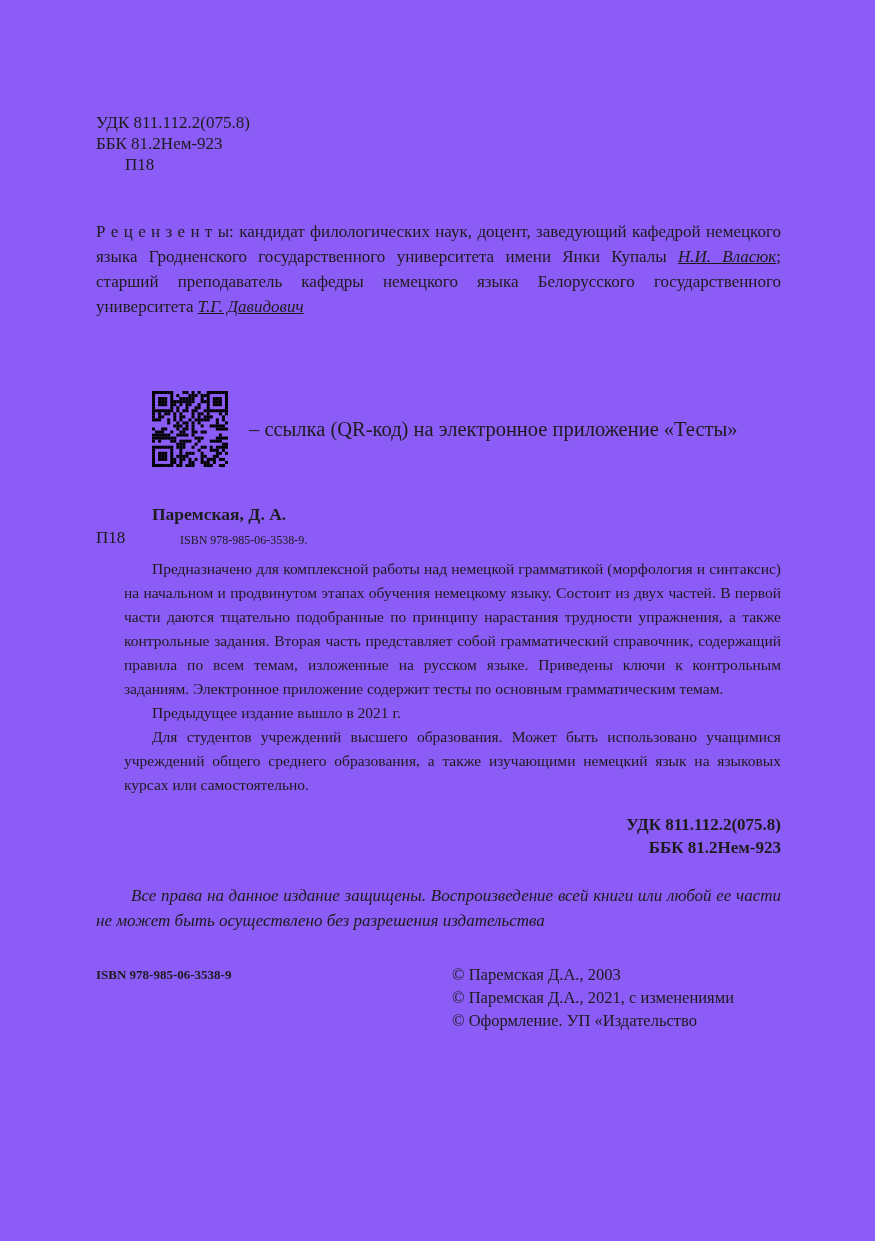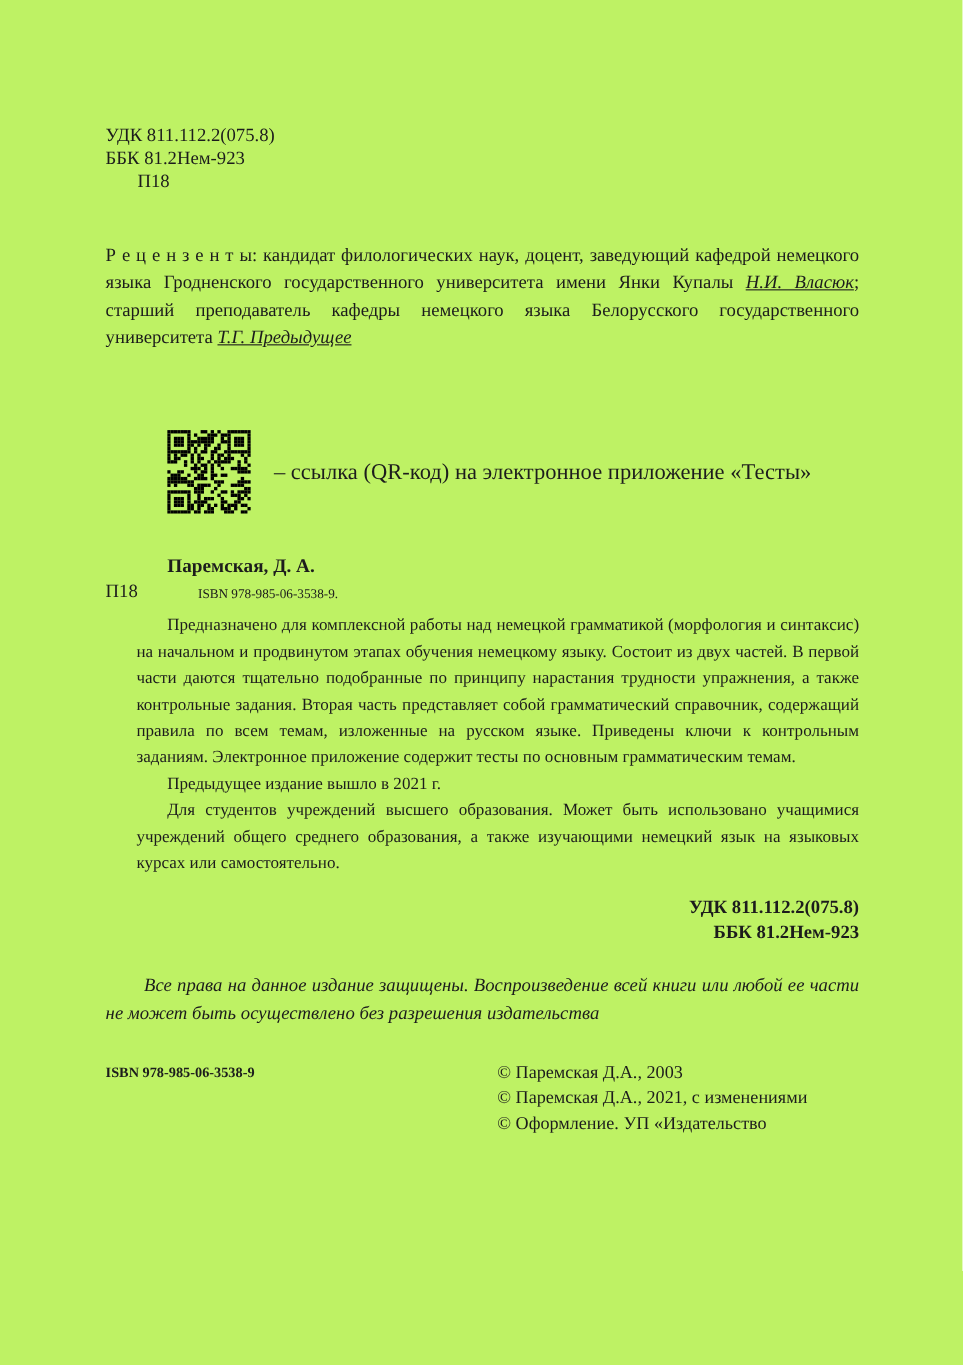--- a/index.html
+++ b/index.html
@@ -1,18 +1,18 @@
 <!DOCTYPE html>
 <html><head>
 <meta charset="utf-8">
 <style>
   html, body { margin: 0; padding: 0; background: #ffffff; }
   .page {
     width: 875px; height: 1241px;
-    background: #bef264;
+    background: #8b5cf6;
     position: relative;
     font-family: "Liberation Serif", serif;
     color: #1c1c1c;
     overflow: hidden;
   }
   .content { position: absolute; left: 96px; top: 0; width: 685px; }
 
   .codes { padding-top: 112px; font-size: 17px; line-height: 21px; }
   .codes .p18 { padding-left: 29px; }
 
@@ -48,21 +48,21 @@
 
 <div class="page">
   <div class="content">
 
     <div class="codes">
       <div>УДК 811.112.2(075.8)</div>
       <div>ББК 81.2Нем-923</div>
       <div class="p18">П18</div>
     </div>
 
-    <p class="reviewers"><span>Р е ц е н з е н т ы: </span><span>кандидат филологических наук, доцент, заведующий кафедрой немецкого языка Гродненского государственного университета имени Янки Купалы </span><i>Н.И. Власюк</i><span>; старший преподаватель кафедры немецкого языка Белорусского государственного университета </span><i>Т.Г. Предыдущее</i></p>
+    <p class="reviewers"><span>Р е ц е н з е н т ы: </span><span>кандидат филологических наук, доцент, заведующий кафедрой немецкого языка Гродненского государственного университета имени Янки Купалы </span><i>Н.И. Власюк</i><span>; старший преподаватель кафедры немецкого языка Белорусского государственного университета </span><i>Т.Г. Давидович</i></p>
 
     <div class="qr-row">
       <svg class="qr-svg" viewBox="0 0 75 75" xmlns="http://www.w3.org/2000/svg" fill="#000000">
           <rect x="0" y="0" width="3" height="3"></rect>
           <rect x="3" y="0" width="3" height="3"></rect>
           <rect x="6" y="0" width="3" height="3"></rect>
           <rect x="9" y="0" width="3" height="3"></rect>
           <rect x="12" y="0" width="3" height="3"></rect>
           <rect x="15" y="0" width="3" height="3"></rect>
           <rect x="18" y="0" width="3" height="3"></rect>

